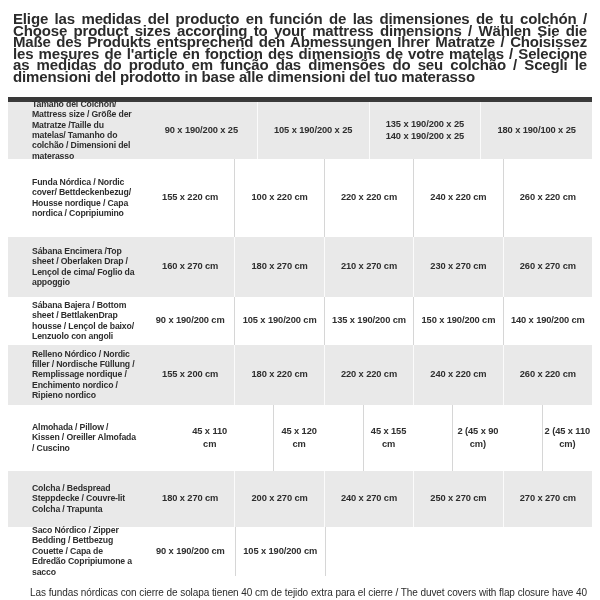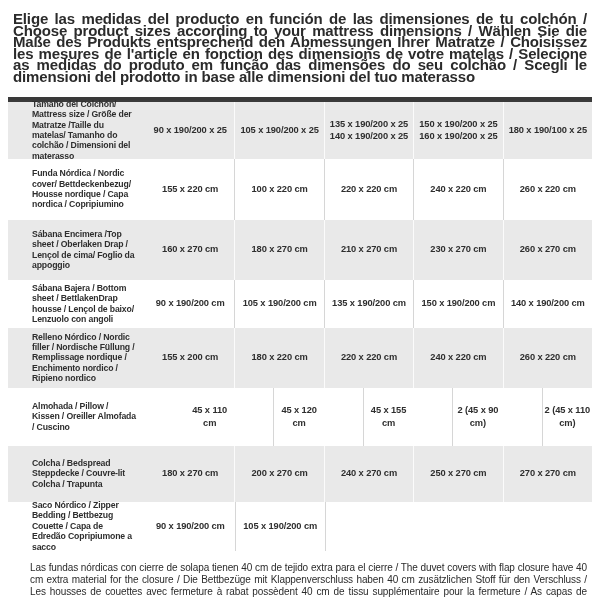--- a/index.html
+++ b/index.html
@@ -12,25 +12,25 @@
     margin:13px 13px 0 13px;
     font-size:15px;line-height:11.6px;font-weight:bold;
     text-align:justify;letter-spacing:-0.15px;color:#2b2b2b;
   }
   .size-table{margin:14px 8px 0 8px;}
   .topbar{height:5px;background:#3a3a3a;}
   .row{display:flex;box-sizing:border-box;}
   .rows .row:nth-child(odd){background:#e9e9e9;}
   .rows .row:nth-child(even){background:#ffffff;}
   .rows .row:nth-child(1){height:57px;}
-  .rows .row:nth-child(2){height:61px;}
+  .rows .row:nth-child(2){height:78px;}
   .rows .row:nth-child(3){height:60px;}
   .rows .row:nth-child(4){height:48px;}
   .rows .row:nth-child(5){height:60px;}
-  .rows .row:nth-child(6){height:58px;gap:39px;}
+  .rows .row:nth-child(6){height:66px;gap:39px;}
   .rows .row:nth-child(7){height:56px;}
   .rows .row:nth-child(8){height:49px;}
   .label-cell{
     width:138px;box-sizing:border-box;flex:none;
     padding:4px 8px 4px 24px;display:flex;align-items:center;
     font-weight:bold;font-size:8.7px;line-height:10.4px;letter-spacing:-0.15px;
     text-align:left;color:#2e2e2e;
   }
   .value-cell{
     flex:1;display:flex;align-items:center;justify-content:center;
@@ -54,22 +54,20 @@
 
   <div class="size-table">
     <div class="topbar"></div>
     <div class="rows">
         <div class="row">
           <div class="label-cell">Tamaño del Colchón/ Mattress size / Größe der Matratze /Taille du matelas/ Tamanho do colchão / Dimensioni del materasso</div>
           <div class="value-cell">90 x 190/200 x 25</div>
           <div class="value-cell divided">105 x 190/200 x 25</div>
           <div class="value-cell divided">135 x 190/200 x 25
 140 x 190/200 x 25</div>
-          <div class="value-cell divided">150 x 190/200 x 25
-160 x 190/200 x 25</div>
           <div class="value-cell divided">180 x 190/100 x 25</div>
         </div>
         <div class="row">
           <div class="label-cell">Funda Nórdica / Nordic cover/ Bettdeckenbezug/ Housse nordique / Capa nordica / Copripiumino</div>
           <div class="value-cell">155 x 220 cm</div>
           <div class="value-cell divided">100 x 220 cm</div>
           <div class="value-cell divided">220 x 220 cm</div>
           <div class="value-cell divided">240 x 220 cm</div>
           <div class="value-cell divided">260 x 220 cm</div>
         </div>

